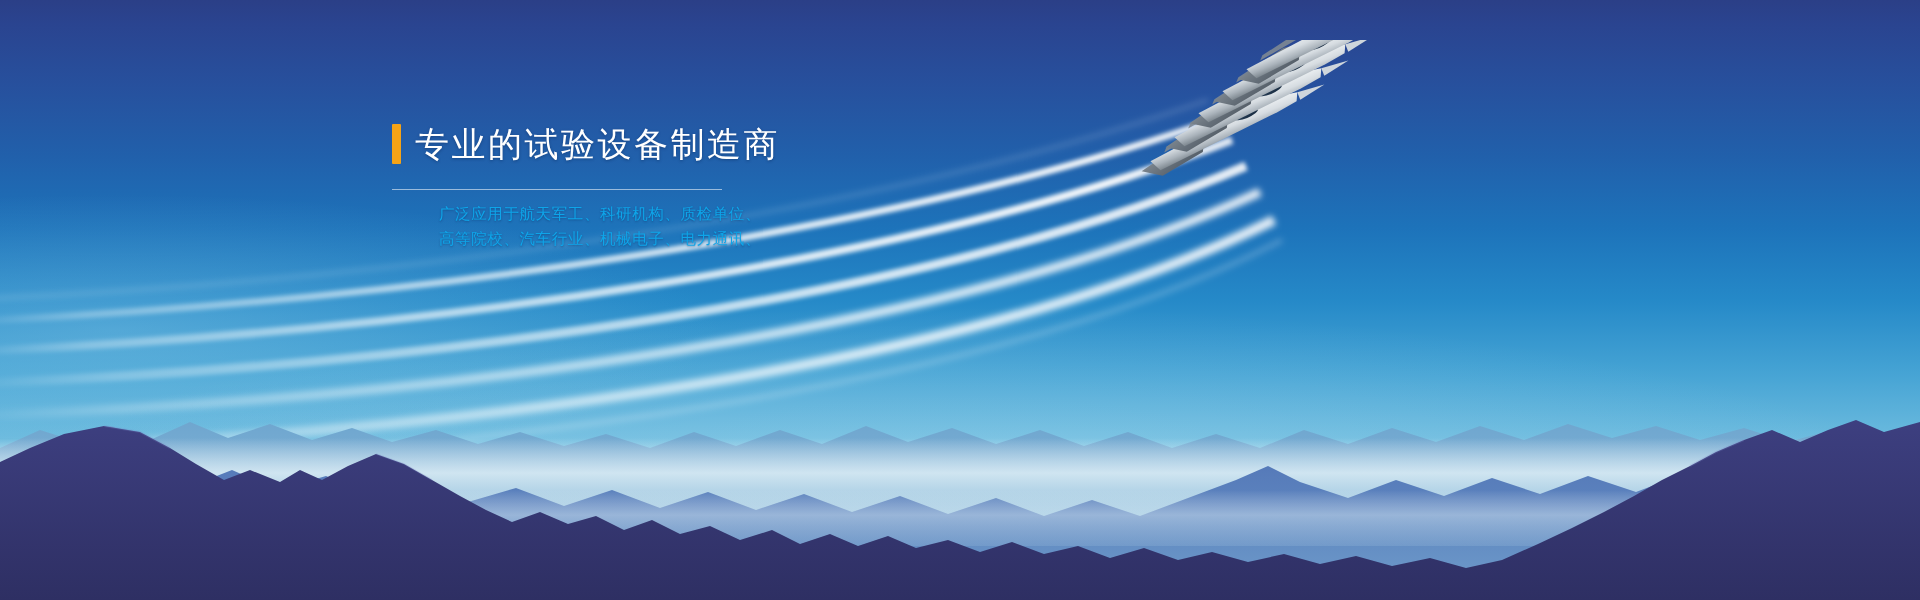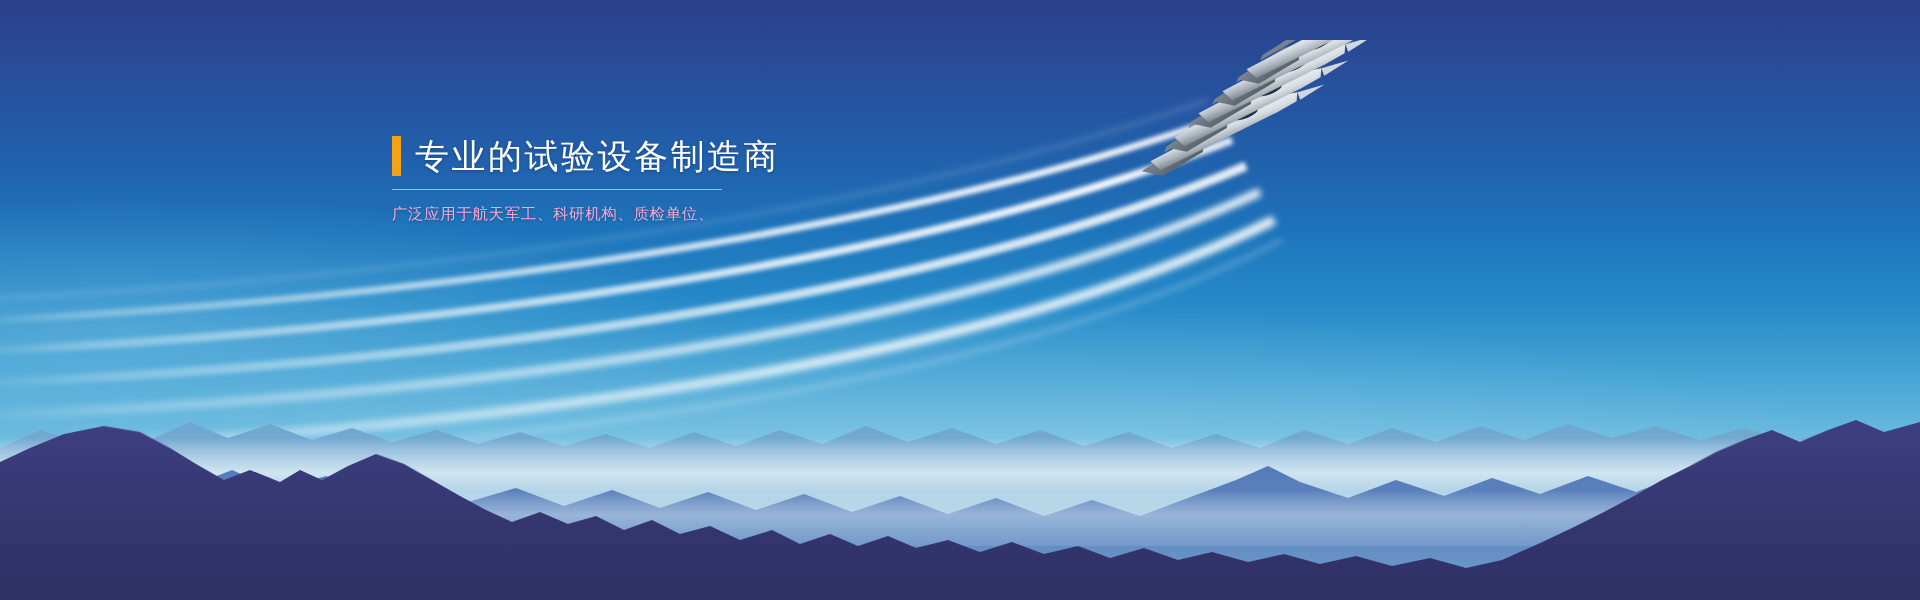--- a/index.html
+++ b/index.html
@@ -62,21 +62,21 @@
   .mountains { position:absolute; left:0; bottom:0; width:1920px; height:270px; }
   .mountains svg { display:block; width:1920px; height:270px; }
 
   
   .copy {
     position:absolute;
     left:392px; top:124px;
     width:420px;
   }
   .headline-row {
-    display:flex; align-items:flex-end;
+    display:flex; align-items:flex-start;
     height:52px;
   }
   .accent-bar {
     width:9px; height:40px;
     background:#f5a316;
     flex:0 0 auto;
     margin-right:14px;
     border-radius:1px;
   }
   .headline {
@@ -90,23 +90,24 @@
   }
   .rule {
     width:330px; height:1px;
     background:rgba(255,255,255,0.55);
     margin:13px 0 0 0;
   }
   .sub {
     margin-top:11px;
     font-size:15.5px;
     line-height:25px;
-    color:#f9a8d4;
+    color:#0ea5e9;
     letter-spacing:0.6px;
     text-shadow:0 1px 2px rgba(12,38,84,0.40);
+    margin-left:47px;
   }
   .sub div { white-space:nowrap; }
 </style>
 </head>
 <body>
 
 <div id="banner">
 
   <div class="sky"></div>
   <div class="sky-glow"></div>
@@ -281,16 +282,17 @@
   </div>
 
   <div class="copy">
     <div class="headline-row">
       <span class="accent-bar"></span>
       <h1 class="headline">专业的试验设备制造商</h1>
     </div>
     <div class="rule"></div>
     <div class="sub">
       <div>广泛应用于航天军工、科研机构、质检单位、</div>
+      <div>高等院校、汽车行业、机械电子、电力通讯、</div>
     </div>
   </div>
 
 </div>
 
 </body></html>

